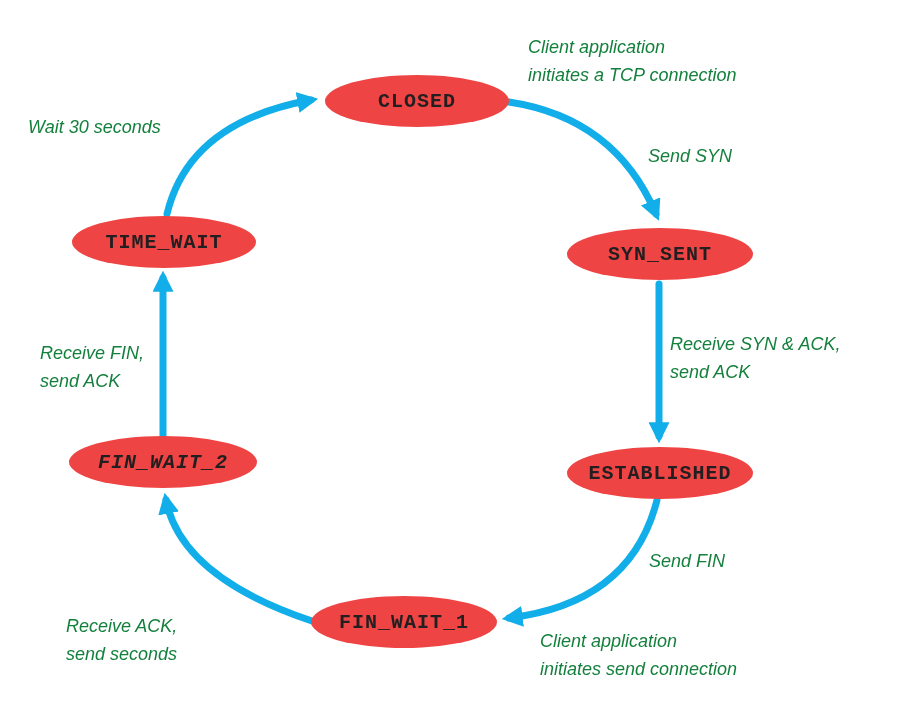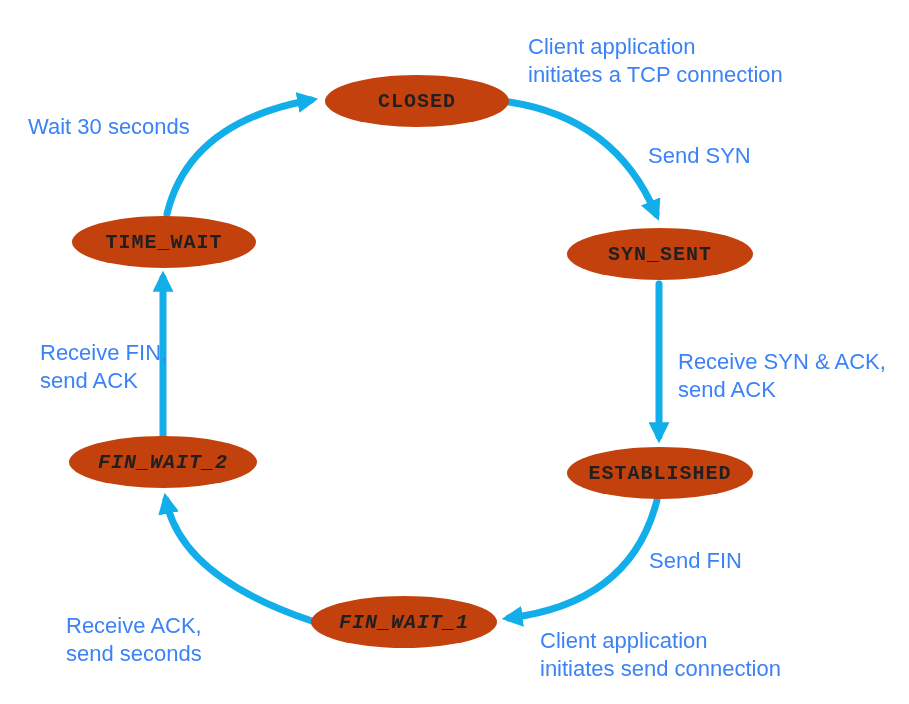--- a/index.html
+++ b/index.html
@@ -12,47 +12,48 @@
     overflow: hidden;
   }
   .arrows {
     position: absolute;
     left: 0; top: 0;
     width: 909px; height: 704px;
   }
   .state {
     position: absolute;
     border-radius: 50%;
-    background: #c2410c;
+    background: #ef4444;
     display: flex;
     align-items: center;
     justify-content: center;
     font-family: "Liberation Mono", monospace;
     font-weight: 700;
     font-size: 20px;
     letter-spacing: 1px;
     color: #231F20;
     white-space: nowrap;
   }
   .state.closed      { left: 325px; top:  75px; width: 184px; height: 52px; }
   .state.syn-sent    { left: 567px; top: 228px; width: 186px; height: 52px; }
   .state.established { left: 567px; top: 447px; width: 186px; height: 52px; }
-  .state.fin-wait-1  { left: 311px; top: 596px; width: 186px; height: 52px; font-style: italic; }
+  .state.fin-wait-1  { left: 311px; top: 596px; width: 186px; height: 52px; }
   .state.fin-wait-2  { left:  69px; top: 436px; width: 188px; height: 52px; font-style: italic; }
   .state.time-wait   { left:  72px; top: 216px; width: 184px; height: 52px; text-align: center; }
   .label {
     position: absolute;
-    font-size: 22px;
+    font-size: 18px;
     line-height: 28px;
-    color: #3b82f6;
+    color: #15803d;
     white-space: nowrap;
+    font-style: italic;
   }
   .label.open         { left: 528px; top:  33px; }
   .label.send-syn     { left: 648px; top: 142px; }
-  .label.recv-syn-ack { left: 670px; top: 348px; margin-left: 8px; }
+  .label.recv-syn-ack { left: 670px; top: 330px; }
   .label.send-fin     { left: 649px; top: 547px; }
   .label.close        { left: 540px; top: 627px; }
   .label.recv-ack     { left:  66px; top: 612px; }
   .label.recv-fin     { left:  40px; top: 327px; margin-top: 12px; }
   .label.wait         { left:  28px; top: 113px; }
 </style>
 </head>
 <body>
 
 <div class="canvas">

